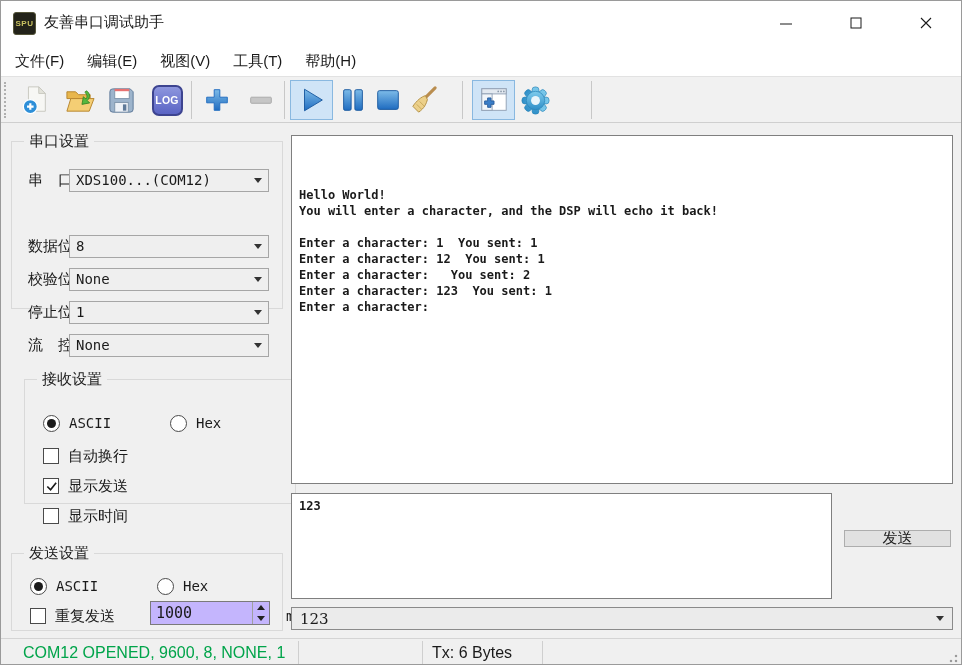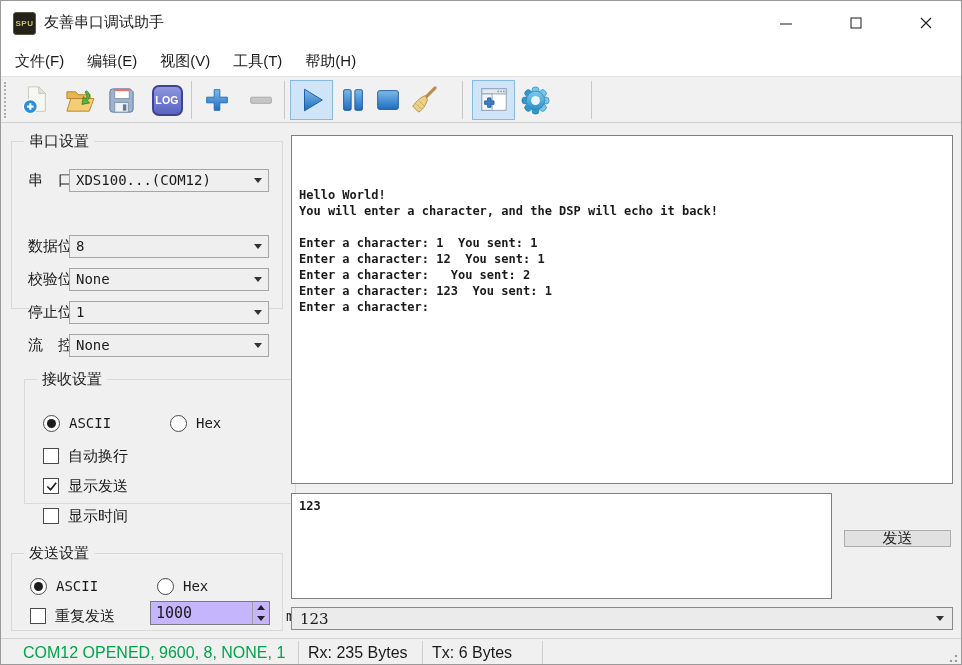--- a/index.html
+++ b/index.html
@@ -341,20 +341,19 @@
   <div class="send-text">123</div>
   <div class="send-btn">发送</div>
   <div class="history">
     <span class="history-val">123</span>
     <span class="arrow-down"></span>
   </div>
 
   <div class="statusbar">
     <div class="sb-sec sb-conn">COM12 OPENED, 9600, 8, NONE, 1</div>
     <div class="sb-div" style="left:297px"></div>
-    <div class="sb-sec sb-rx">Rx: 235 Bytes</div>
     <div class="sb-div" style="left:421px"></div>
     <div class="sb-sec sb-tx">Tx: 6 Bytes</div>
     <div class="sb-div" style="left:541px"></div>
     <div class="grip"></div>
   </div>
 
 </div>
 
 </body></html>

